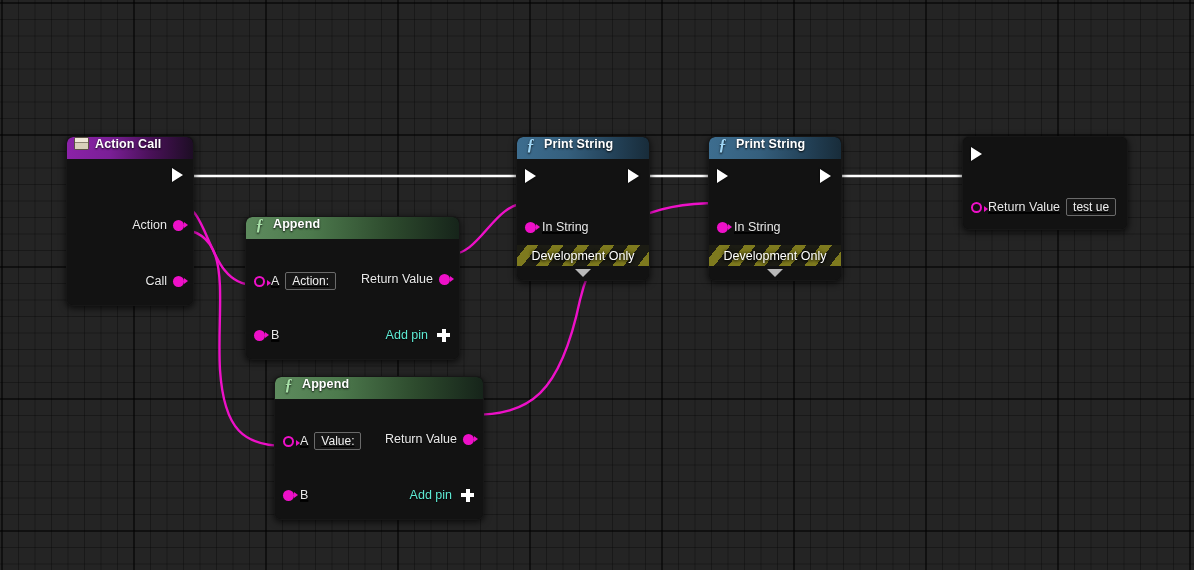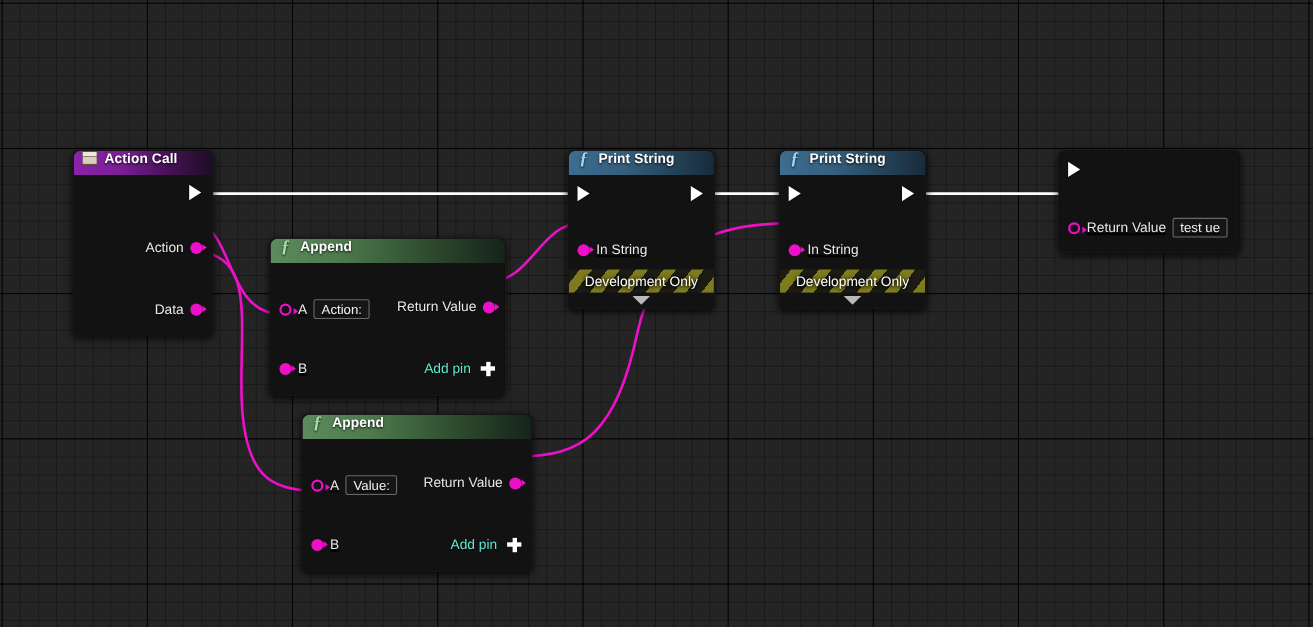--- a/index.html
+++ b/index.html
@@ -218,21 +218,21 @@
       <div class="pin-row split">
         <span class="spacer" style="flex:1 1 auto;"></span>
         <span class="pin-right">
           <span class="pin-label">Action</span>
           <span class="pin-dot arrow-r"></span>
         </span>
       </div>
       <div class="pin-row split">
         <span class="spacer" style="flex:1 1 auto;"></span>
         <span class="pin-right">
-          <span class="pin-label">Data</span>
+          <span class="pin-label">Call</span>
           <span class="pin-dot arrow-r"></span>
         </span>
       </div>
     </div>
   </div>
 
   <div class="node" style="left:245px; top:216px; width:215px;">
     <div class="node-header hdr-green">
       <span class="ico-func green">ƒ</span>
       <span class="hdr-title">Append</span>

